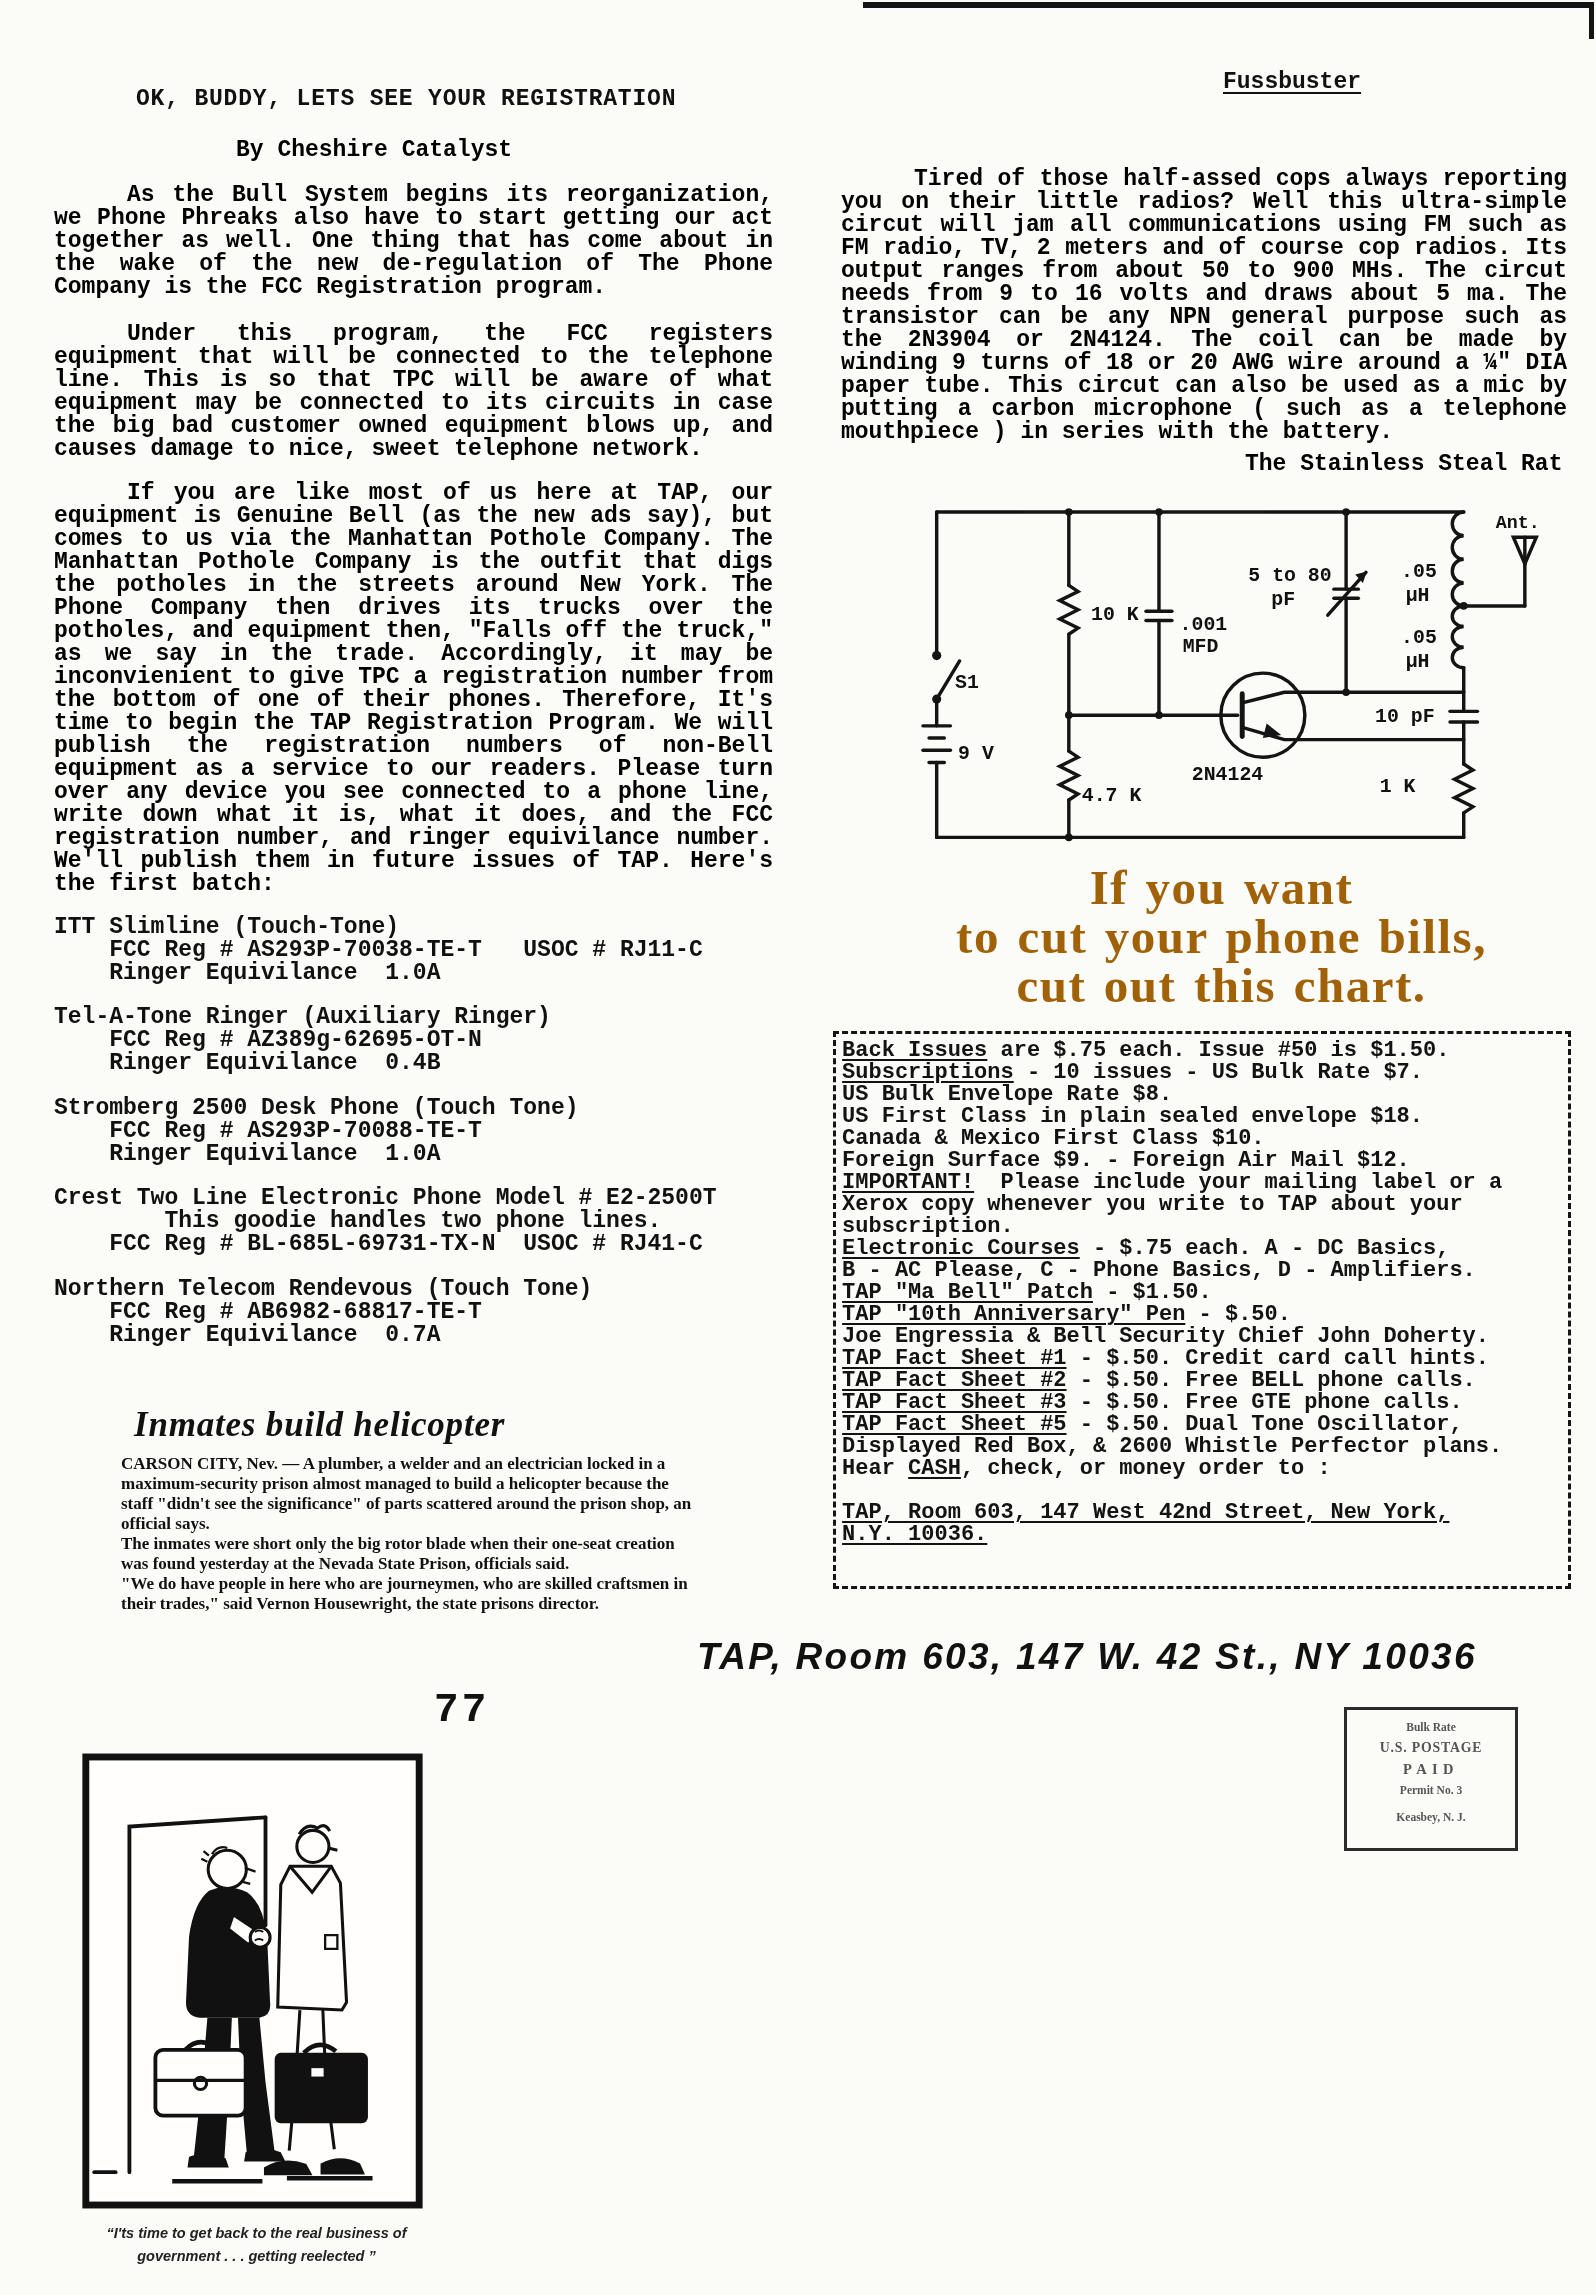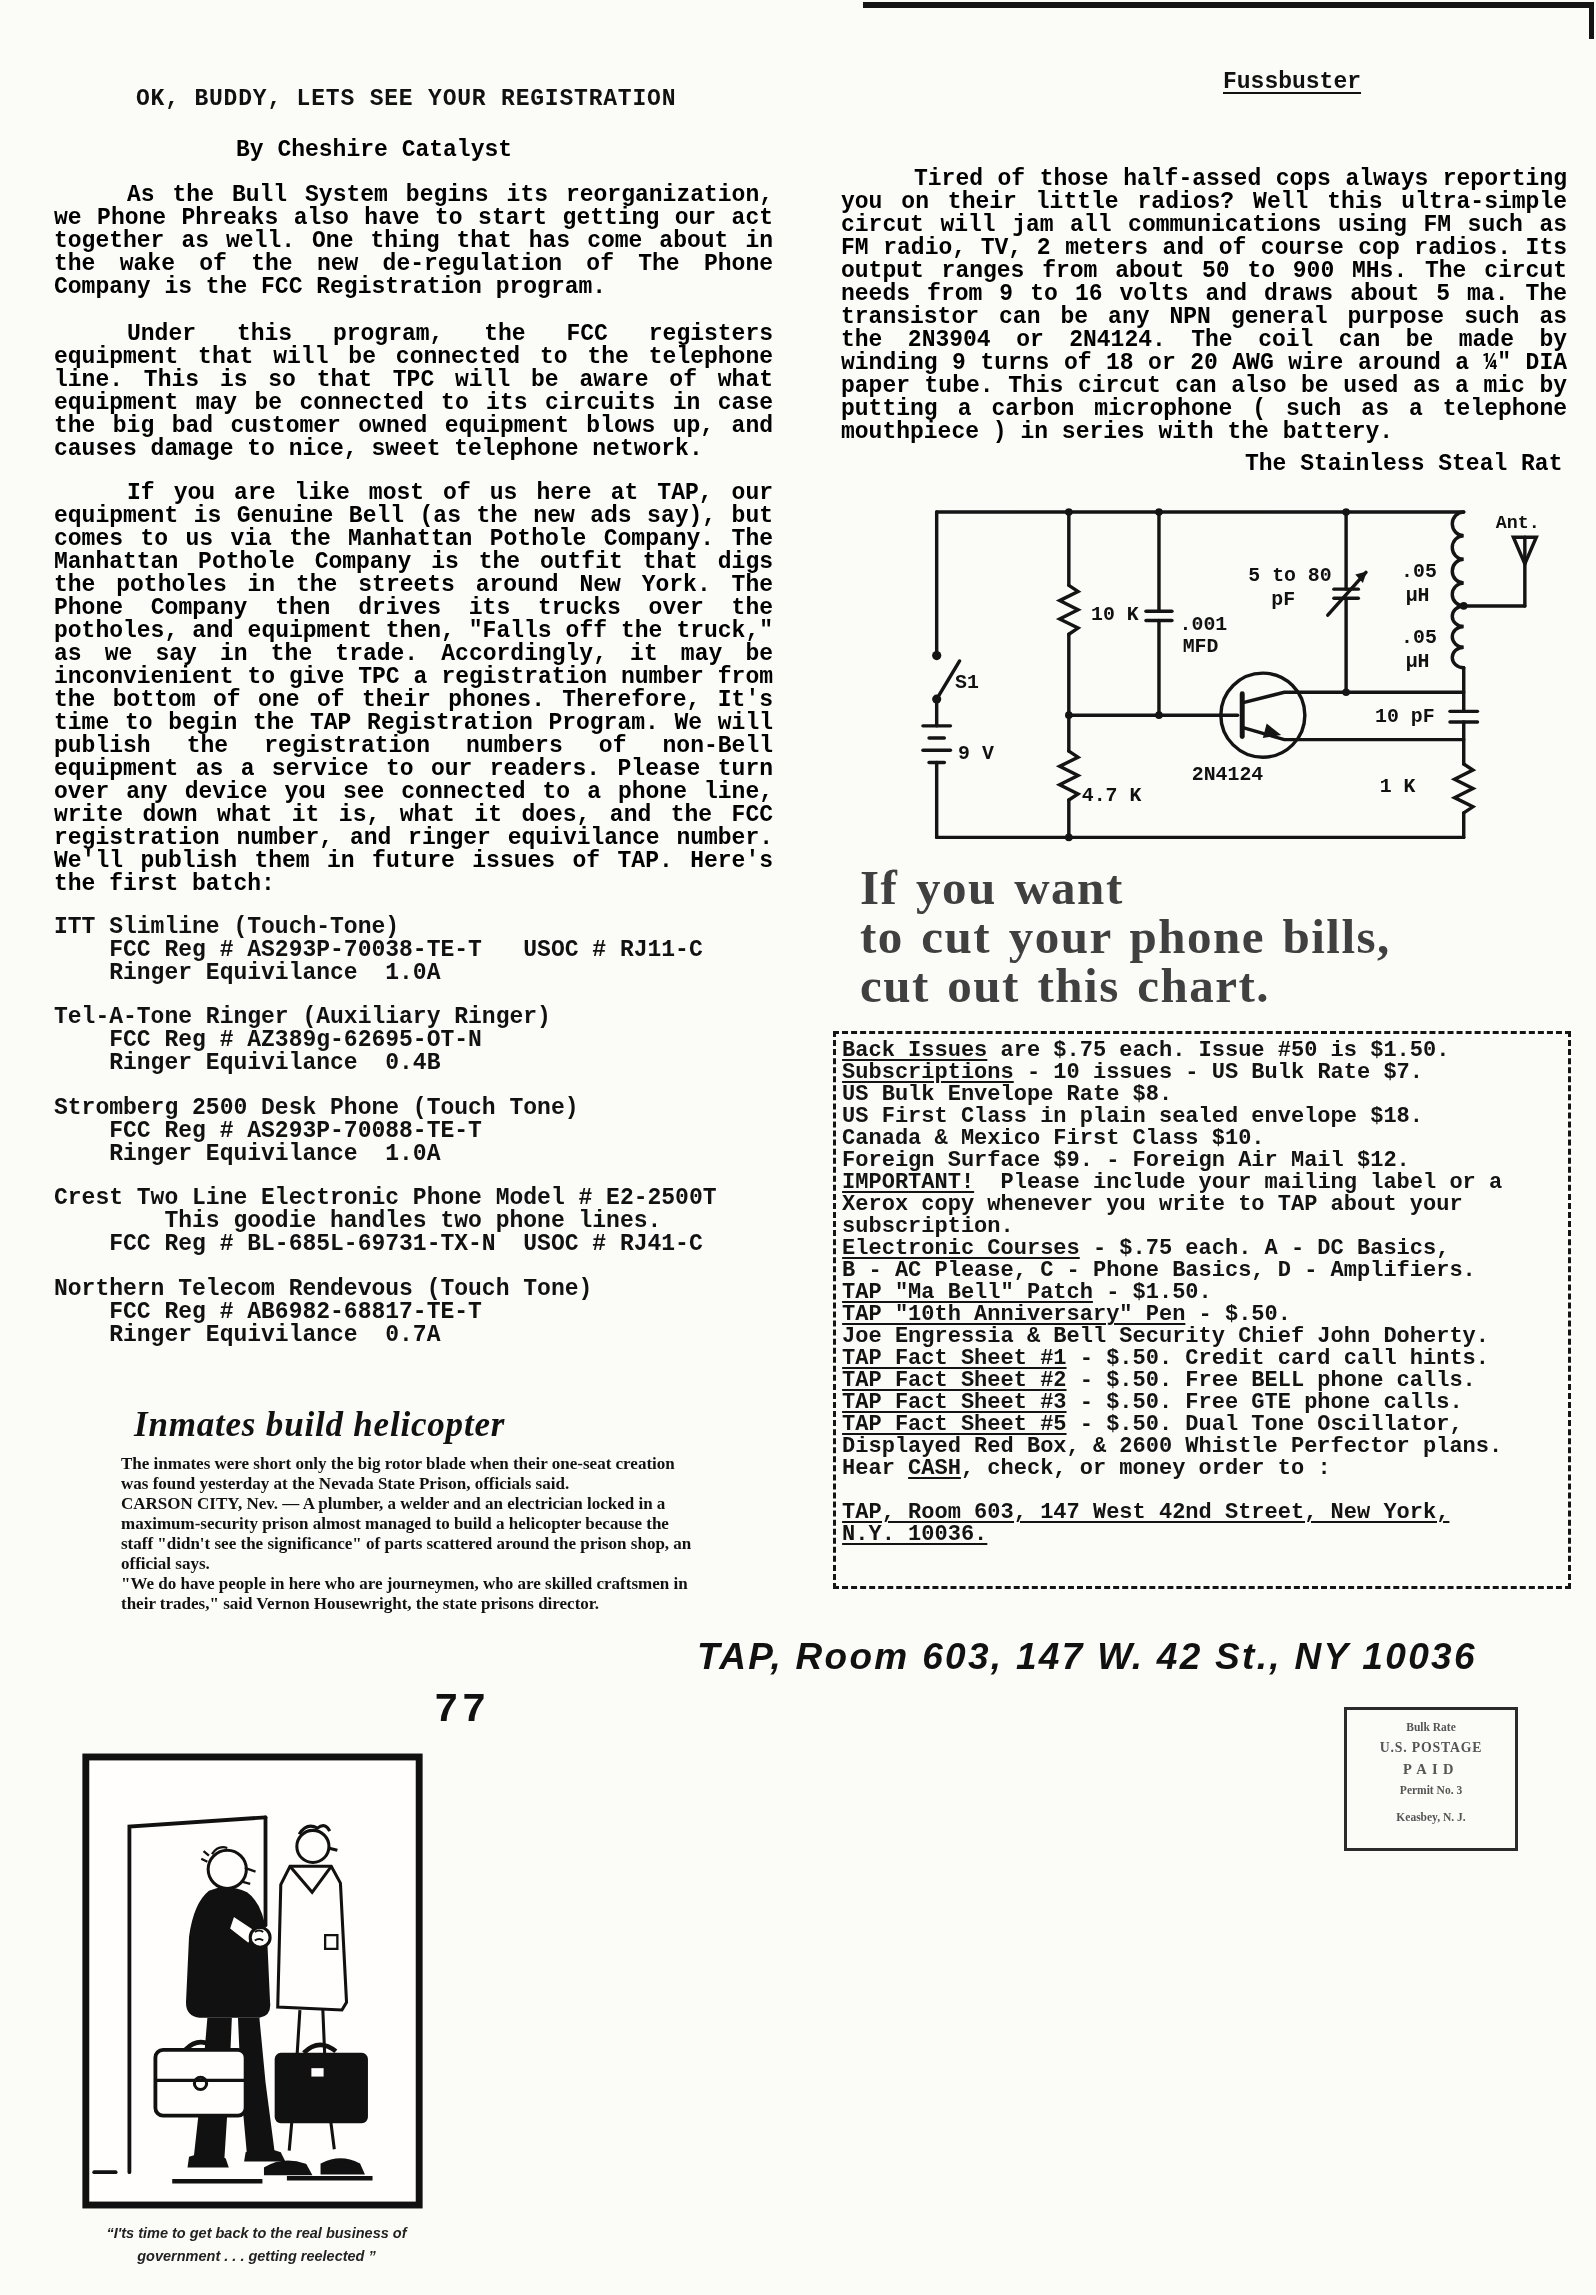--- a/index.html
+++ b/index.html
@@ -23,23 +23,23 @@
   
   .pageno{font:bold 41px "Liberation Mono","DejaVu Sans Mono",monospace;letter-spacing:3.1px;}
   
   .fuss-title{font:bold 23px "Liberation Mono","DejaVu Sans Mono",monospace;
     text-decoration:underline;text-decoration-thickness:2.3px;text-underline-offset:3.8px;}
   .fuss-body{width:726px;text-align:justify;text-indent:73px;}
   
   .sch text{font:bold 26px "Liberation Mono","DejaVu Sans Mono",monospace;fill:#111;}
   .sch .small{font-size:24px;}
   
-  .ad{width:723px;
+  .ad{width:723px;text-align:center;
       font:bold 49px/49px "Liberation Serif","DejaVu Serif",serif;
-      letter-spacing:1.5px;word-spacing:3.8px;color:#404040;}
+      letter-spacing:1.5px;word-spacing:3.8px;color:#a16207;}
   
   .order-box{width:738px;height:558px;border:3.8px dashed #151515;box-sizing:border-box;
       padding:6.1px 0 0 6.1px;}
   .obl{white-space:pre;min-height:22px;
       font:bold 22px/22px "Liberation Mono","DejaVu Sans Mono",monospace;color:#131313;}
   .ul{text-decoration:underline;text-decoration-thickness:2.3px;text-underline-offset:3.1px;}
   
   .banner{font:bold italic 37px "Liberation Sans","DejaVu Sans",sans-serif;letter-spacing:2.3px;}
   
   .stamp{width:174px;height:144px;border:3.8px solid #2b2b2b;box-sizing:border-box;
@@ -92,22 +92,22 @@
   </div>
   <div class="reg-entry">
     <div class="reg-line">Northern Telecom Rendevous (Touch Tone)</div>
     <div class="reg-line">    FCC Reg # AB6982-68817-TE-T</div>
     <div class="reg-line">    Ringer Equivilance  0.7A</div>
   </div>
 </div>
 
 <div class="abs heli-head" style="left:134px;top:1405px;">Inmates build helicopter</div>
 <div class="abs heli-text" style="left:121px;top:1454px;">
+  <p>CARSON CITY, Nev. — A plumber, a welder and an electrician locked in a maximum-security prison almost managed to build a helicopter because the staff "didn't see the significance" of parts scattered around the prison shop, an official says.</p>
   <p>The inmates were short only the big rotor blade when their one-seat creation was found yesterday at the Nevada State Prison, officials said.</p>
-  <p>CARSON CITY, Nev. — A plumber, a welder and an electrician locked in a maximum-security prison almost managed to build a helicopter because the staff "didn't see the significance" of parts scattered around the prison shop, an official says.</p>
   <p>"We do have people in here who are journeymen, who are skilled craftsmen in their trades," said Vernon Housewright, the state prisons director.</p>
 </div>
 
 <div class="abs pageno" style="left:434px;top:1687px;">77</div>
 
 <svg class="abs" style="left:82px;top:1753px;" width="341" height="456" viewBox="0 0 446 596">
   <rect x="5" y="5" width="436" height="586" fill="#fffefc" stroke="#111" stroke-width="9"></rect>
   <g stroke="#111" stroke-width="5" fill="none" stroke-linecap="round">
     <path d="M62,548 V96 L240,84"></path>
     <path d="M240,84 V225"></path>

